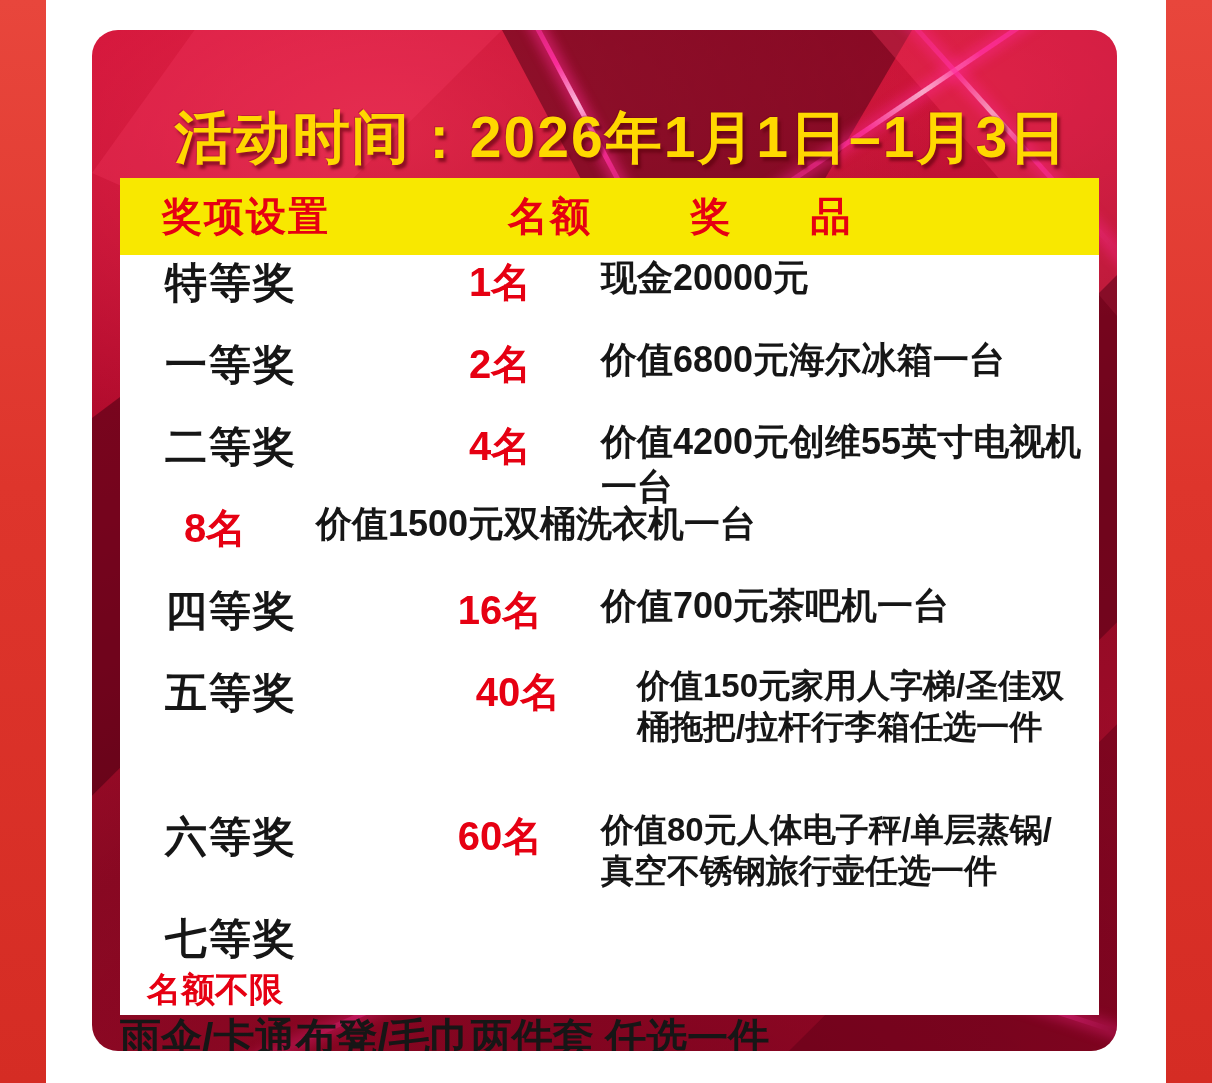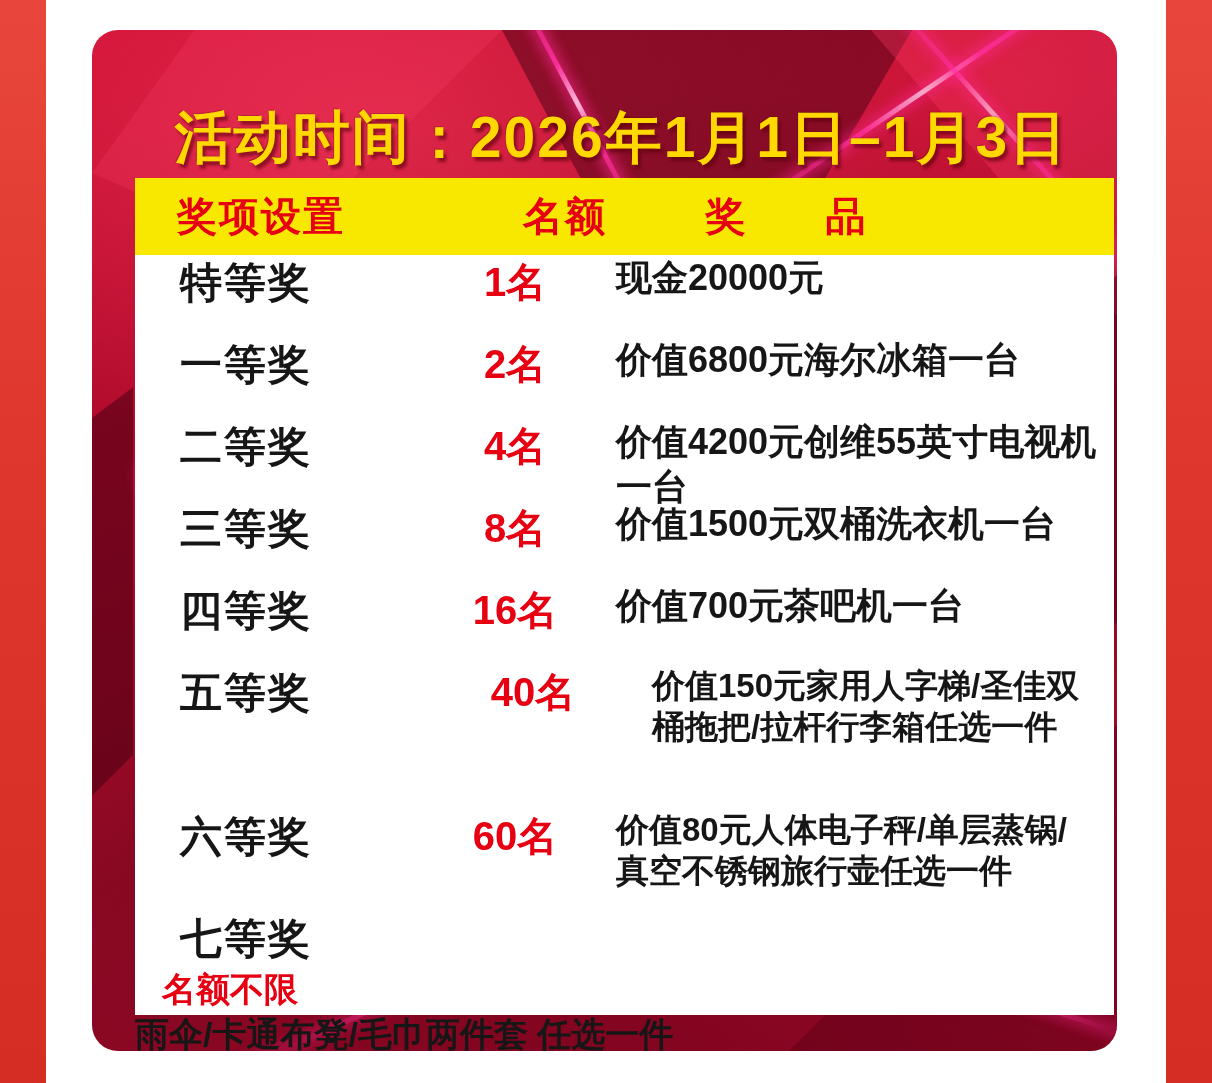--- a/index.html
+++ b/index.html
@@ -80,21 +80,20 @@
   }
 
   
   .panel {
     position: absolute;
     left: 28px;
     top: 148px;
     width: 979px;
     height: 837px;
     background: #ffffff;
-    margin-left: 15px;
   }
 
   .panel-header {
     display: flex;
     align-items: center;
     height: 77px;
     background: #f8e800;
     color: #e60012;
     font-weight: bold;
     font-size: 40px;
@@ -128,21 +127,21 @@
   .c-prize {
     flex: 1;
     padding-left: 6px;
     font-size: 36px;
     font-weight: bold;
     color: #161616;
     white-space: pre-line;
     line-height: 1.25;
   }
   .row.tall-a .c-prize, .row.tall-b .c-prize { font-size: 33px; }
-  .row.last .c-prize { font-size: 34px; padding-left: 0; }
+  .row.last .c-prize { font-size: 41px; padding-left: 0; }
 </style>
 </head>
 <body>
 
 <div class="canvas">
 
   <div class="strip left"></div>
   <div class="strip right"></div>
 
   <div class="poster">
@@ -186,21 +185,20 @@
           <div class="c-prize">价值6800元海尔冰箱一台</div>
         </div>
 
         <div class="row">
           <div class="c-tier">二等奖</div>
           <div class="c-quota">4名</div>
           <div class="c-prize">价值4200元创维55英寸电视机一台</div>
         </div>
 
         <div class="row">
-          <div class="c-tier">三等奖</div>
           <div class="c-quota">8名</div>
           <div class="c-prize">价值1500元双桶洗衣机一台</div>
         </div>
 
         <div class="row">
           <div class="c-tier">四等奖</div>
           <div class="c-quota">16名</div>
           <div class="c-prize">价值700元茶吧机一台</div>
         </div>
 

